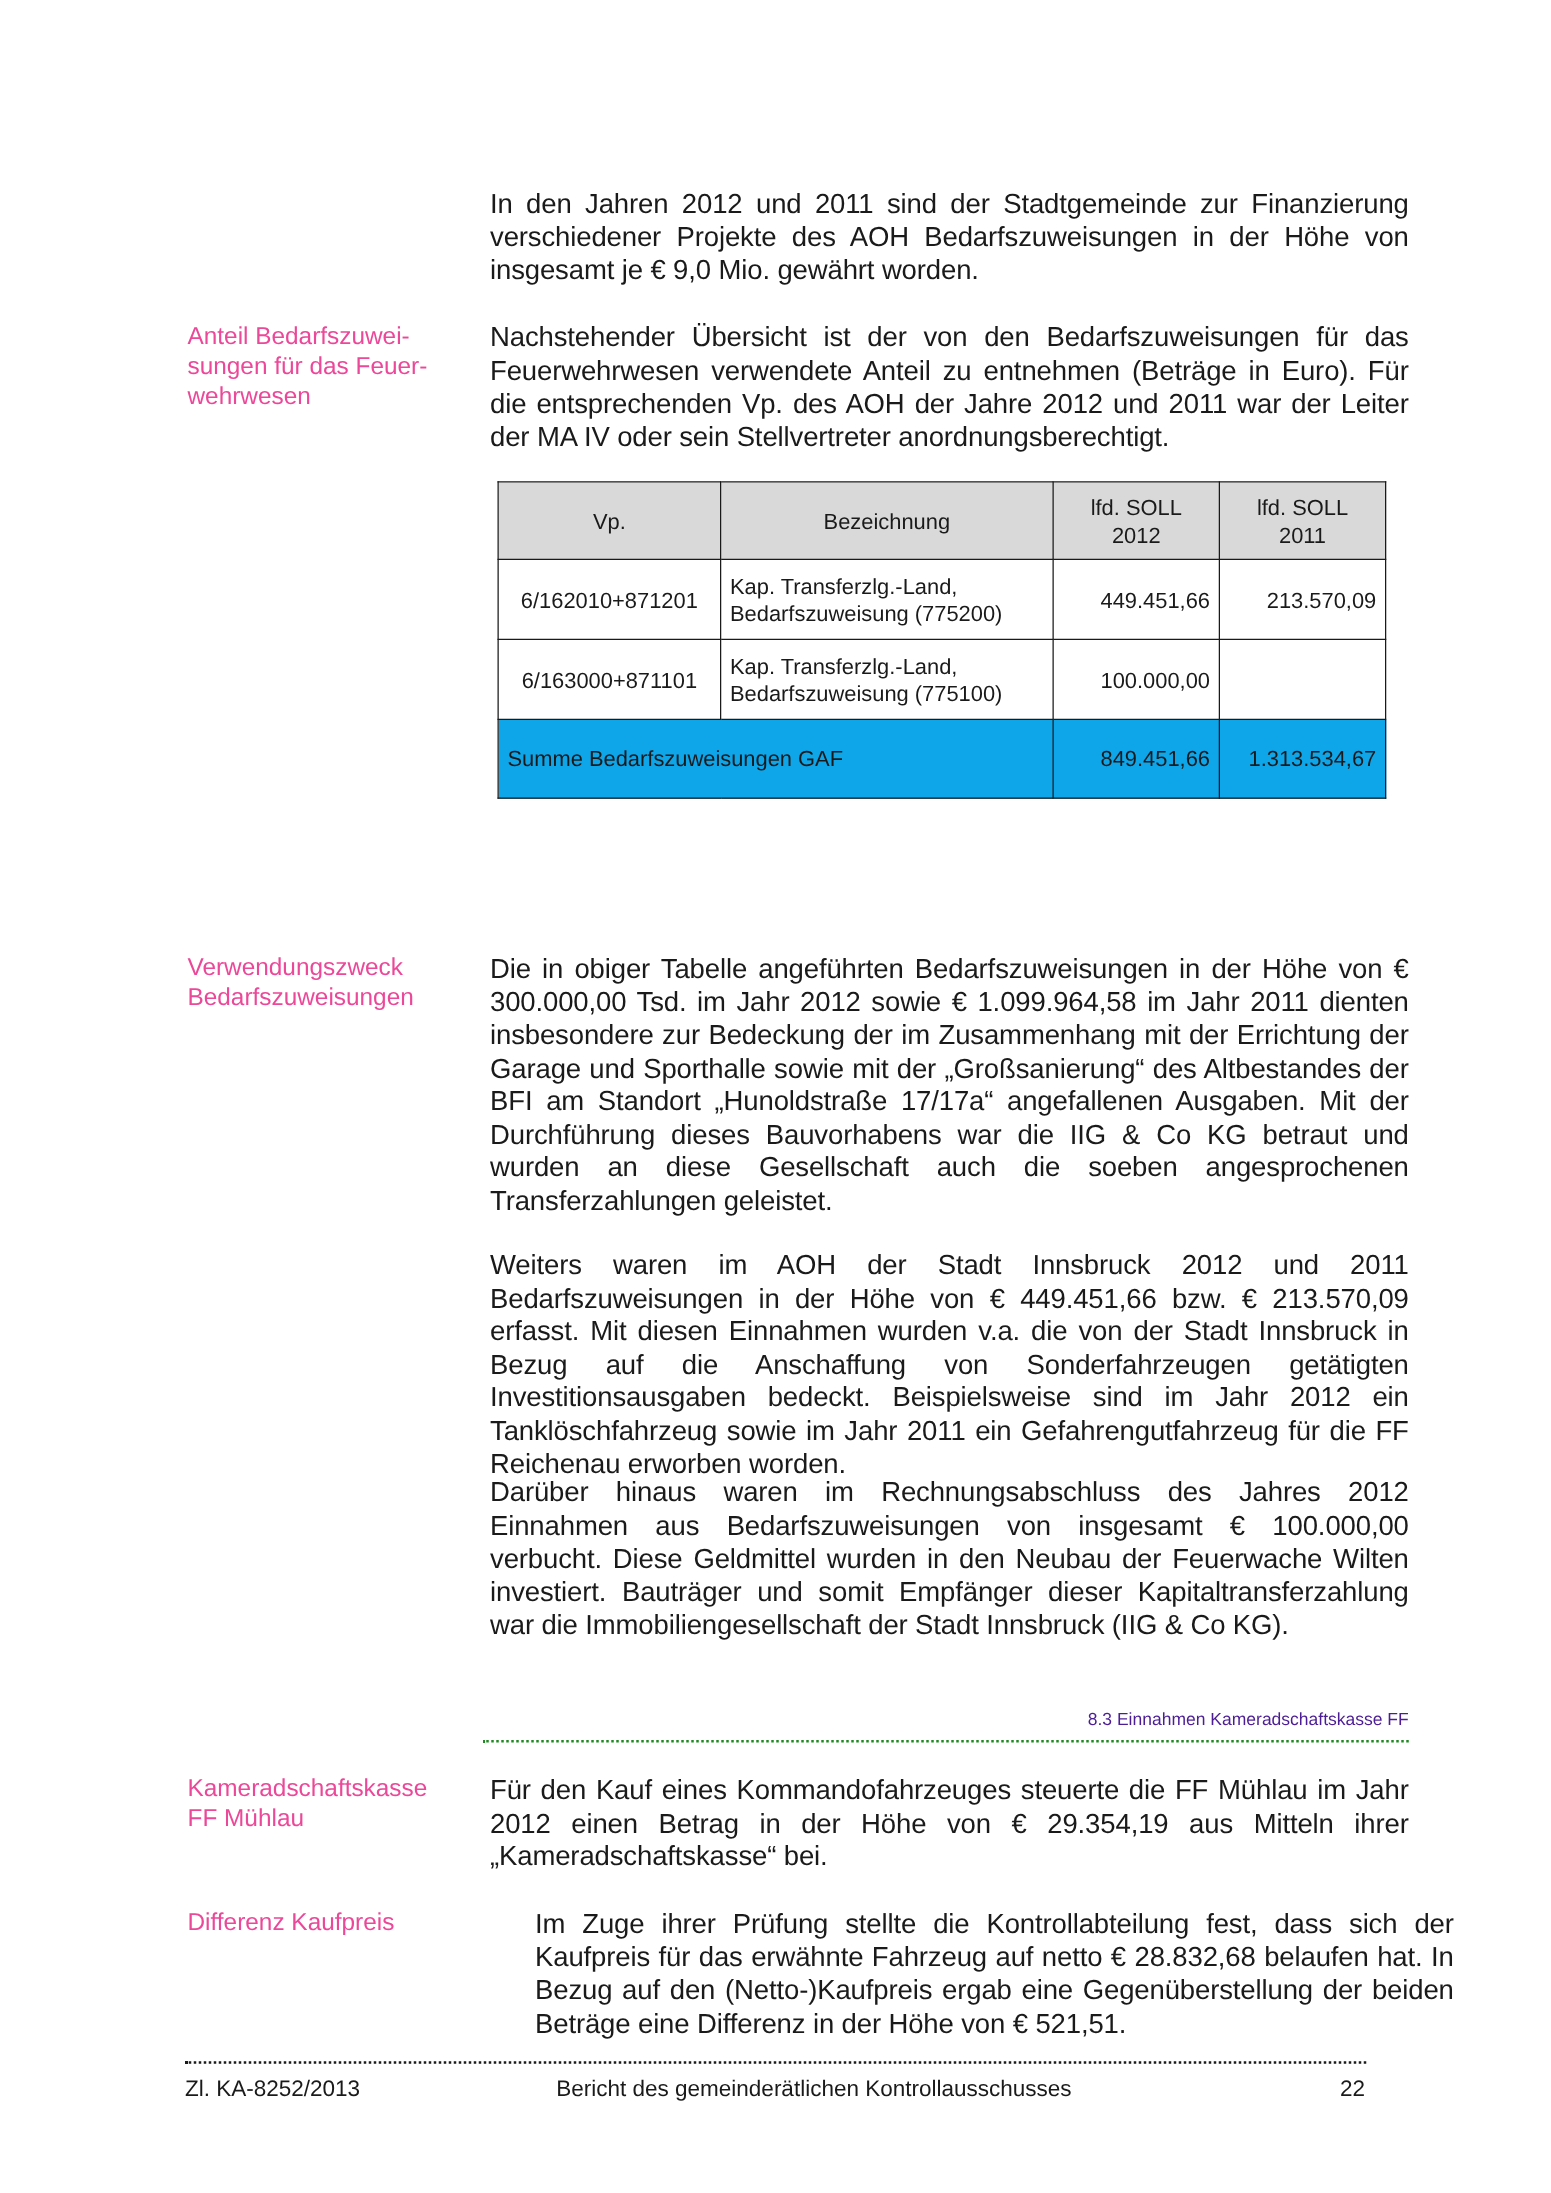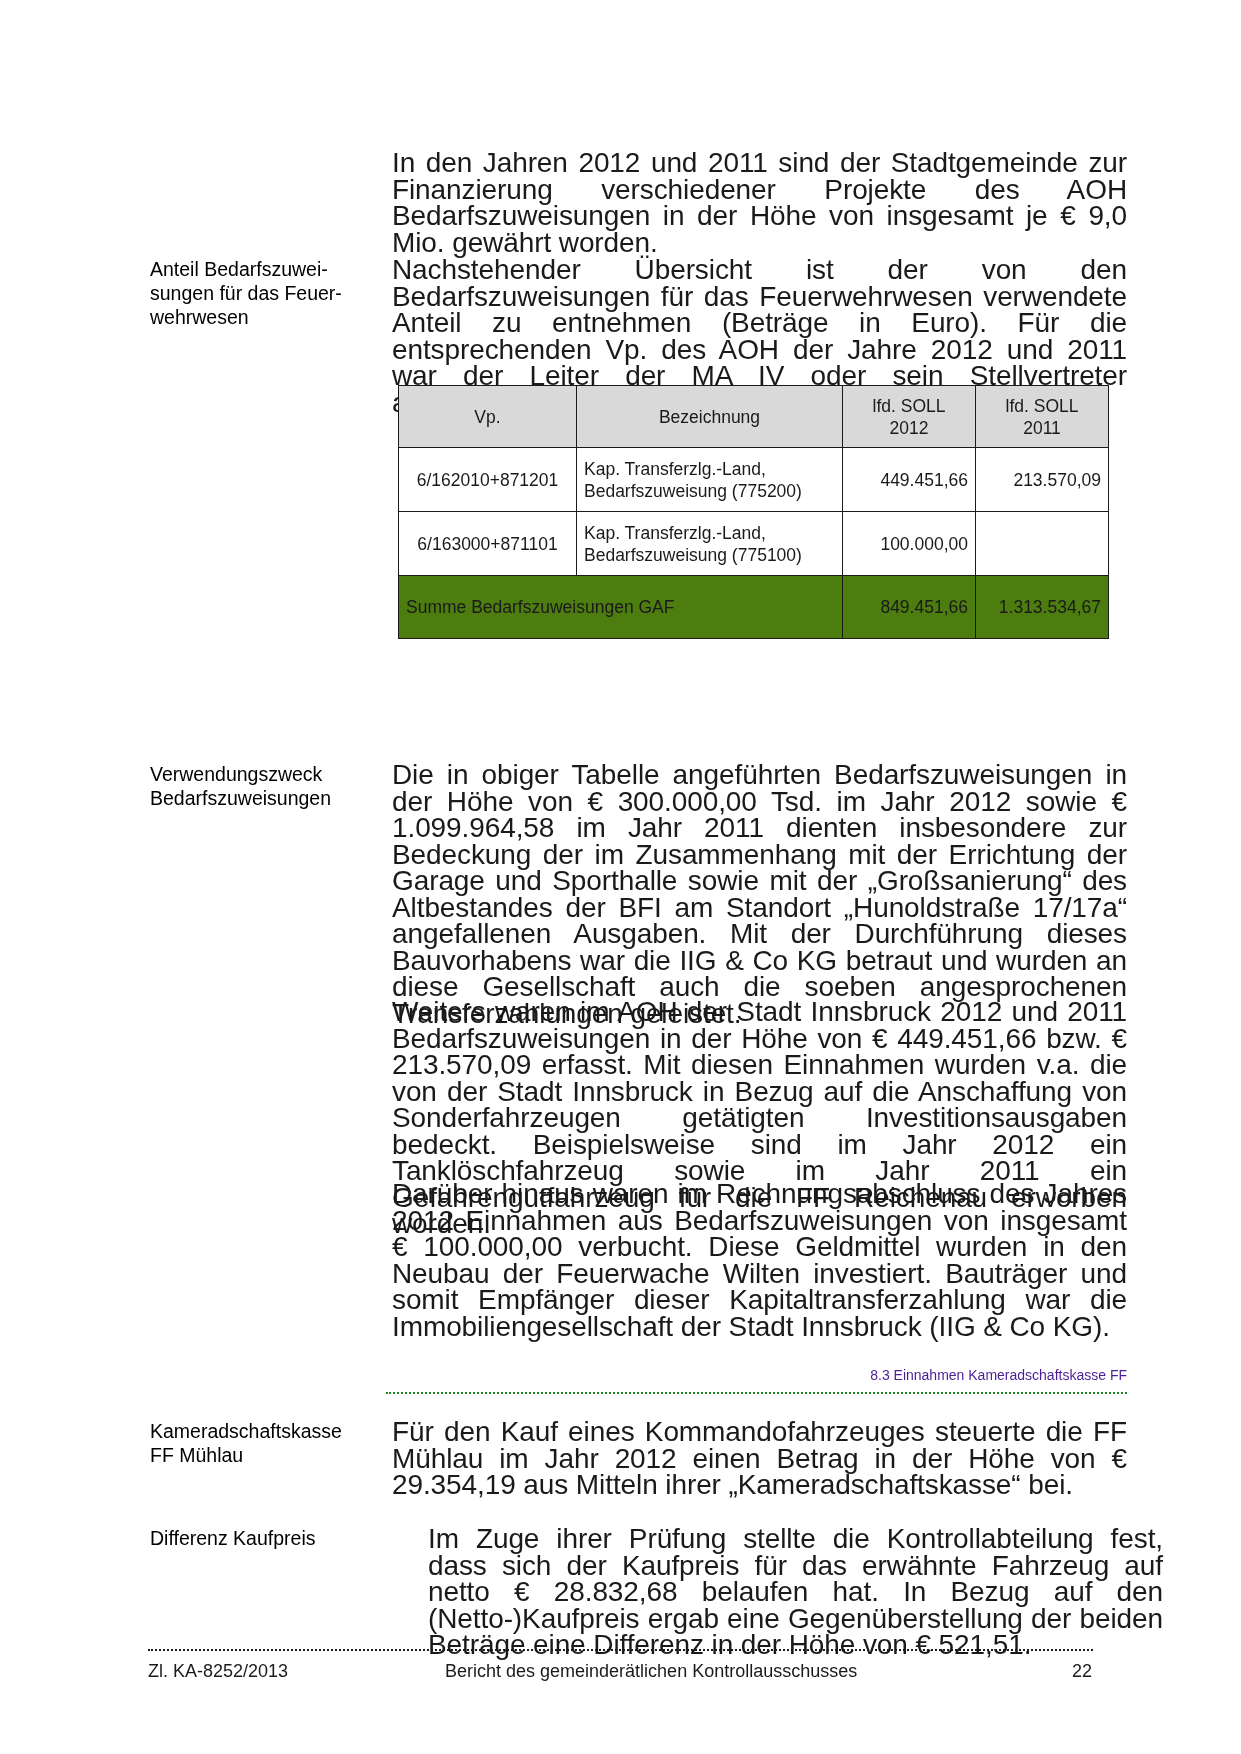--- a/index.html
+++ b/index.html
@@ -2,42 +2,42 @@
 <html><head>
   <meta charset="utf-8">
   <style>
     html, body { margin: 0; padding: 0; background: #ffffff; }
     body {
       width: 1241px; height: 1754px; position: relative; overflow: hidden;
       font-family: "Liberation Sans", sans-serif; color: #1a1a1a;
     }
     .side {
       position: absolute; left: 150px; width: 210px;
-      color: #000000; font-size: 19.5px; line-height: 24px;
+      color: #ec4899; font-size: 19.5px; line-height: 24px;
     }
     .body-text {
       position: absolute; left: 392px; width: 735px;
-      font-size: 28px; line-height: 26.5px; text-align: justify;
+      font-size: 22px; line-height: 26.5px; text-align: justify;
       letter-spacing: -0.1px;
     }
     .body-text p { margin: 0; }
     table.gaf {
       position: absolute; left: 398px; top: 385px; width: 710px;
       border-collapse: collapse; font-size: 17.5px; line-height: 22px;
       table-layout: fixed;
     }
     table.gaf td, table.gaf th {
       border: 1.5px solid #1a1a1a; padding: 0 7px; font-weight: normal;
     }
     table.gaf thead th { background: #d9d9d9; text-align: center; height: 61px; }
     table.gaf tbody td { height: 63px; }
     table.gaf td.vp { text-align: center; }
     table.gaf td.bez { text-align: left; }
     table.gaf td.num { text-align: right; }
-    table.gaf tr.sum td { background: #4d7c0f; height: 62px; }
+    table.gaf tr.sum td { background: #0ea5e9; height: 62px; }
     .section-heading {
       position: absolute; left: 386px; width: 741px; top: 1362px;
       text-align: right; color: #4c1d95; font-size: 14px; line-height: 26px;
     }
     .green-dots {
       position: absolute; left: 386px; width: 741px; top: 1392px; height: 0;
       border-top: 2px dotted #1f8a22;
     }
     .footer-dots {
       position: absolute; left: 148px; width: 945px; top: 1649px; height: 0;

